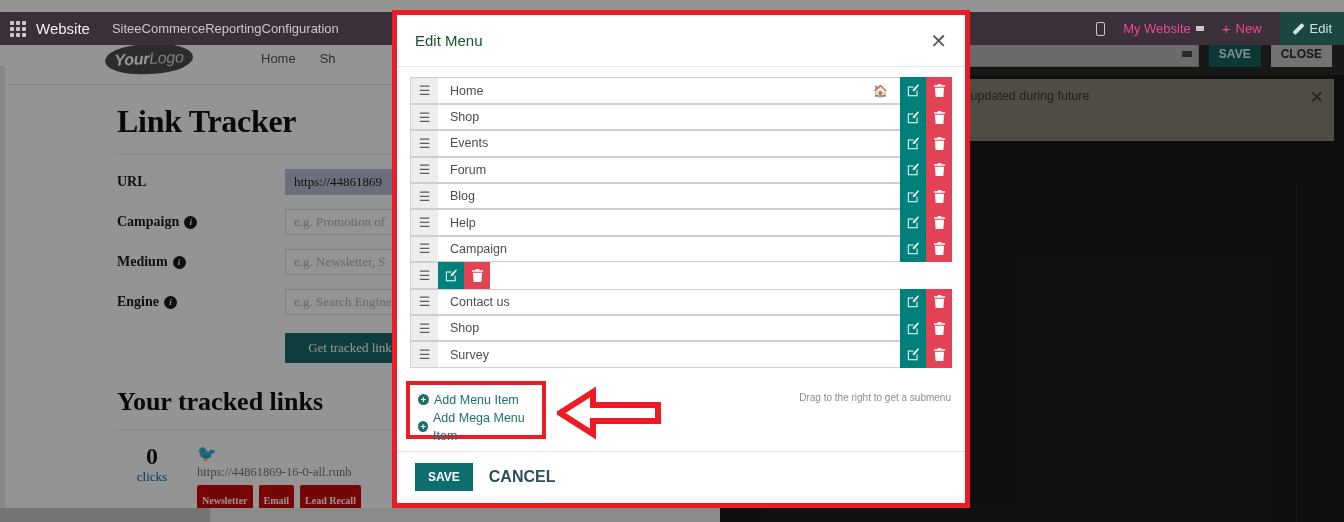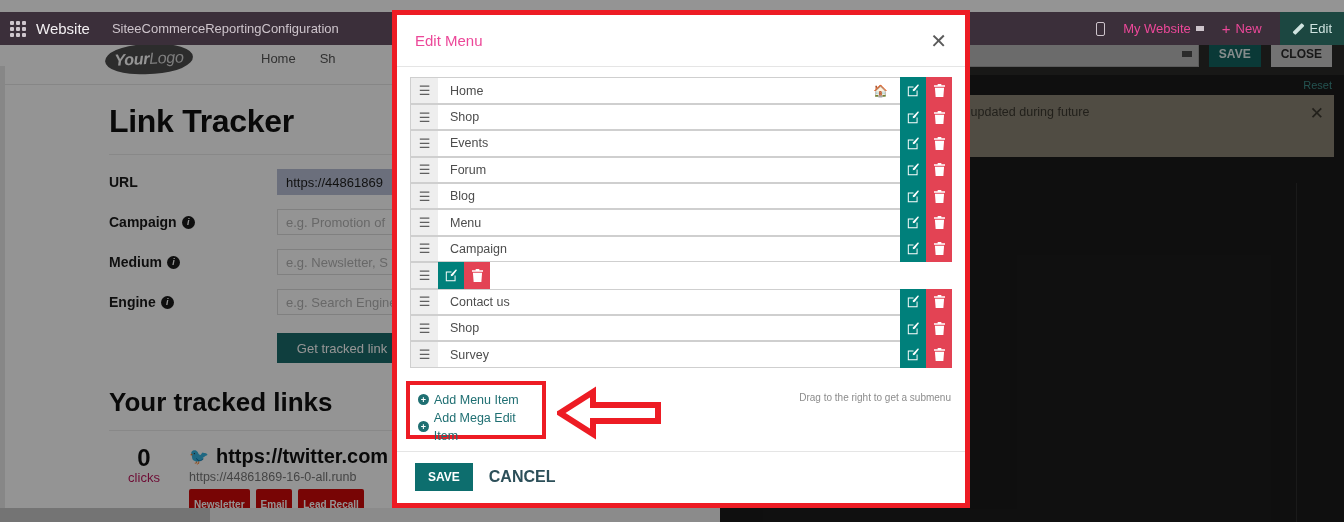--- a/index.html
+++ b/index.html
@@ -63,21 +63,21 @@
     width: 88px; height: 30px; border-radius: 50% / 56%;
     background: #4c4c4c; color: #ffffff;
     display: flex; align-items: center; justify-content: center;
     font-size: 16px; font-style: italic; letter-spacing: -0.3px;
     transform: rotate(-3deg);
   }
   .logo b { font-weight: 700; }
   .logo i { font-style: italic; color: #d8d8d8; font-weight: 400; }
   .site-nav { display: flex; gap: 24px; margin-left: 68px; font-size: 13px; color: #555; }
 
-  .page-body { position: absolute; top: 52px; left: 4px; width: 720px; }
+  .page-body { position: absolute; top: 52px; left: 12px; width: 720px; font-family: Liberation Serif, serif; }
   .page-title {
     font-size: 32px; font-weight: 700; color: #111; margin: 18px 0 0 105px;
     letter-spacing: -0.3px;
   }
   .title-rule { margin: 14px 0 0 105px; width: 560px; border-top: 1px solid #eaeaea; }
 
   .form-row { display: flex; align-items: center; margin: 14px 0 0 105px; height: 26px; }
   .form-label { width: 168px; font-size: 14px; font-weight: 700; color: #1a1a1a; display: flex; align-items: center; gap: 5px; }
   .info-dot {
     width: 13px; height: 13px; border-radius: 50%; background: #1a1a1a; color: #fff;
@@ -94,21 +94,21 @@
     width: 130px; height: 30px; font-size: 13px;
     display: flex; align-items: center; justify-content: center;
   }
   .section2-title {
     font-size: 26px; font-weight: 700; color: #111; margin: 24px 0 0 105px;
   }
   .section2-rule { margin: 12px 0 0 105px; width: 560px; border-top: 1px solid #eaeaea; }
   .tracked-item { display: flex; margin: 14px 0 0 105px; }
   .clicks-col { width: 70px; text-align: center; }
   .clicks-num { font-size: 24px; font-weight: 700; color: #111; line-height: 1.05; }
-  .clicks-lbl { font-size: 13px; color: #be185d; }
+  .clicks-lbl { font-size: 13px; color: #0369a1; }
   .link-col { margin-left: 10px; }
   .link-main { font-size: 20px; font-weight: 700; color: #111; display: flex; align-items: center; gap: 7px; }
   .twitter-bird { color: #2aa9e0; font-size: 16px; }
   .link-sub { font-size: 12.5px; color: #777; margin-top: 2px; }
   .badges { display: flex; gap: 6px; margin-top: 5px; }
   .badge { background: #cf0a0a; color: #fff; font-size: 10px; font-weight: 700; padding: 10px 5px; border-radius: 2px; }
 
   
   .editor-pane {
     position: absolute; top: 33px; left: 720px; width: 624px; height: 489px;
@@ -149,21 +149,21 @@
   
   .modal-outline {
     position: absolute; left: 392px; top: 10px; width: 578px; height: 498px;
     border: 5px solid #ed1c24; background: #ffffff;
   }
   .modal { position: absolute; inset: 0; background: #fff; display: flex; flex-direction: column; }
   .modal-header {
     height: 56px; border-bottom: 1px solid #e5e5e5; display: flex; align-items: center;
     padding: 0 18px;
   }
-  .modal-title { font-size: 15px; color: #ec4899; }
+  .modal-title { font-size: 15px; color: #14532d; }
   .modal-close { margin-left: auto; font-size: 20px; color: #5a5a5a; line-height: 1; }
 
   .menu-list { padding: 10px 13px 0 13px; }
   .menu-row { display: flex; align-items: stretch; height: 26.4px; }
   .drag-handle {
     width: 28px; background: #eeeeee; border: 1px solid #cfcfcf; border-right: none;
     display: flex; align-items: center; justify-content: center; color: #5f5f5f; font-size: 13px;
   }
   .menu-name {
     flex: 1; background: #fff; border: 1px solid #cfcfcf; border-left: none; border-right: none;
@@ -265,21 +265,20 @@
       <div class="section2-rule"></div>
 
       <div class="tracked-item">
         <div class="clicks-col">
           <div class="clicks-num">0</div>
           <div class="clicks-lbl">clicks</div>
         </div>
         <div class="link-col">
           <div class="link-main">
             <span class="twitter-bird">🐦</span>
-            <span>https://twitter.com</span>
           </div>
           <div class="link-sub">https://44861869-16-0-all.runb</div>
           <div class="badges">
             <span class="badge">Newsletter</span>
             <span class="badge">Email</span>
             <span class="badge">Lead Recall</span>
           </div>
         </div>
       </div>
     </div>
@@ -291,21 +290,20 @@
   </div>
 
   <div class="editor-pane">
     <div class="editor-toolbar">
       <div class="editor-select">
         <span class="caret"></span>
       </div>
       <div class="ed-btn save">SAVE</div>
       <div class="ed-btn close">CLOSE</div>
     </div>
-    <div class="editor-resetlink">Reset</div>
     <div class="warn-banner">
       <span>ot advised, as it will prevent it from being updated during future</span>
       <div class="warn-link">reset link</div>
       <span class="x">✕</span>
     </div>
     <div class="code-area">
       <div class="code-line">te_links.page_shorten_url"&gt;</div>
       <div class="code-line">t"&gt;</div>
       <div class="code-line">inks.create_shorten_url"/&gt;</div>
     </div>
@@ -447,21 +445,21 @@
           <div class="act del">
             <svg width="11" height="13" viewBox="0 0 12 14">
                 <path fill="#fff" d="M4 0h4v1.3h4V3H0V1.3h4zM1 4h10l-.8 10H1.8z"></path>
               </svg>
           </div>
         </div>
 
         <div class="menu-row">
           <div class="drag-handle">☰</div>
           <div class="menu-name">
-            <span>Menu</span>
+            <span>Help</span>
           </div>
           <div class="act edit">
             <svg width="13" height="13" viewBox="0 0 16 16">
                 <path fill="#fff" d="M1 3h7v1.2H2.2v9.6h9.6V8H13v7H1z"></path>
                 <path fill="#fff" d="M14.6 1.4l-1-1L7.6 6.4l-.6 2.6 2.6-.6z"></path>
               </svg>
           </div>
           <div class="act del">
             <svg width="11" height="13" viewBox="0 0 12 14">
                 <path fill="#fff" d="M4 0h4v1.3h4V3H0V1.3h4zM1 4h10l-.8 10H1.8z"></path>
@@ -559,21 +557,21 @@
       </div>
 
       <div class="add-area">
         <div class="add-box">
           <div class="add-link">
             <span class="plus-circle">+</span>
             <span>Add Menu Item</span>
           </div>
           <div class="add-link">
             <span class="plus-circle">+</span>
-            <span>Add Mega Edit Item</span>
+            <span>Add Mega Menu Item</span>
           </div>
         </div>
         <div class="drag-hint">Drag to the right to get a submenu</div>
         <svg class="red-arrow" width="105" height="55" viewBox="0 0 105 55">
           <path d="M3 27 L36 6 L36 19 L101 19 L101 35 L36 35 L36 48 Z" fill="#ffffff" stroke="#ed1c24" stroke-width="6" stroke-linejoin="miter"></path>
         </svg>
       </div>
 
       <div class="modal-footer">
         <div class="btn-save">SAVE</div>

